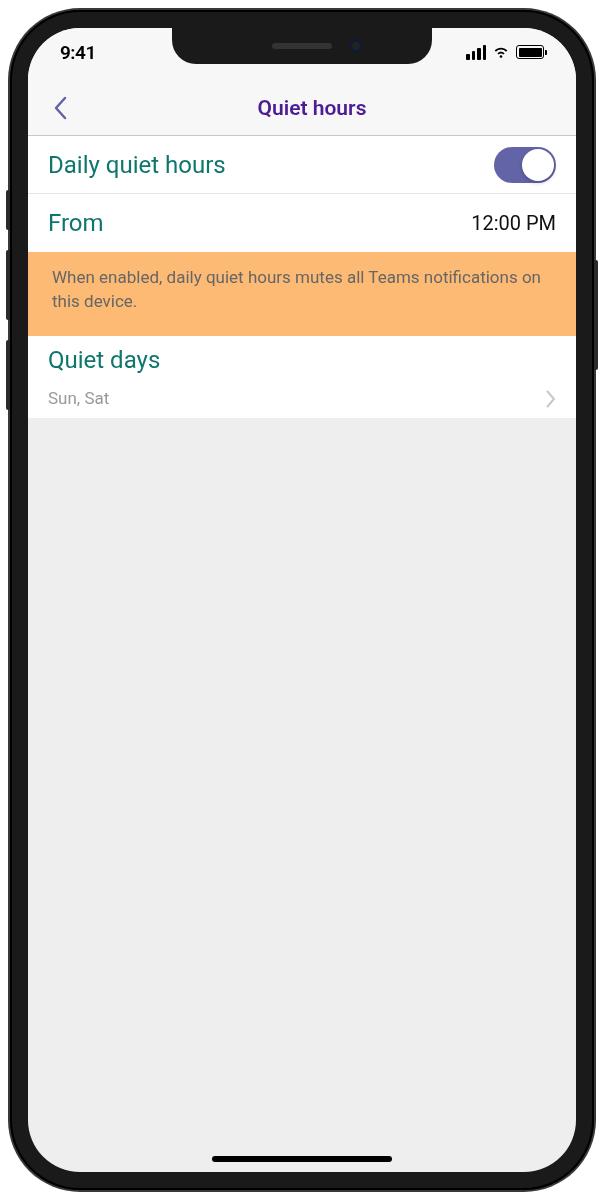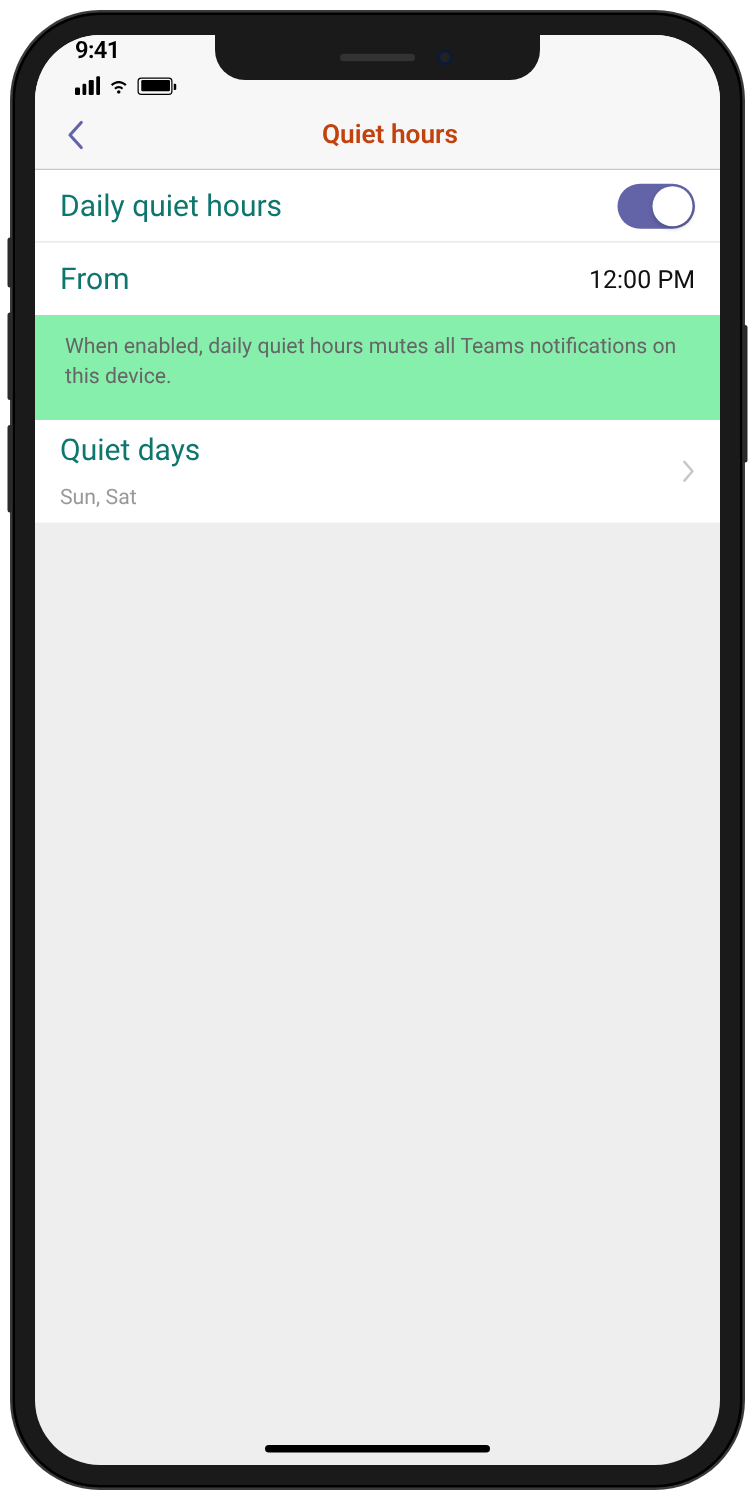--- a/index.html
+++ b/index.html
@@ -82,24 +82,23 @@
       background: #222;
       border: 2px solid #0a1a3a;
       border-radius: 50%;
       position: absolute;
       right: 70px;
     }
     .status-bar {
       height: 52px;
       display: flex;
       justify-content: space-between;
-      align-items: flex-start;
+      align-items: center;
       padding: 0 32px 4px;
       background: #f7f7f7;
-      flex-direction: column;
     }
     .status-time {
       font-size: 19px;
       font-weight: 600;
       letter-spacing: -0.5px;
     }
     .status-icons {
       display: flex;
       align-items: center;
       gap: 6px;
@@ -162,21 +161,21 @@
       display: flex;
       align-items: center;
       justify-content: center;
       cursor: pointer;
     }
     .nav-title {
       flex: 1;
       text-align: center;
       font-size: 21px;
       font-weight: 600;
-      color: #c2410c;
+      color: #4c1d95;
       padding-left: 20px;
     }
     .settings-group {
       background: #fff;
     }
     .row {
       display: flex;
       align-items: center;
       justify-content: space-between;
       padding: 0 20px;
@@ -210,25 +209,25 @@
       height: 32px;
       background: #fff;
       border-radius: 50%;
       box-shadow: 0 2px 4px rgba(0,0,0,0.2);
     }
     .footer-text {
       padding: 14px 24px 22px;
       font-size: 17px;
       color: #666;
       line-height: 1.4;
-      background: #86efac;
+      background: #fdba74;
     }
     .row-stacked {
       flex-direction: row;
-      align-items: center;
+      align-items: flex-end;
       min-height: 66px;
       padding: 10px 20px;
     }
     .row-stacked-content {
       flex: 1;
     }
     .row-sublabel {
       font-size: 17px;
       color: #999;
       margin-top: 14px;

